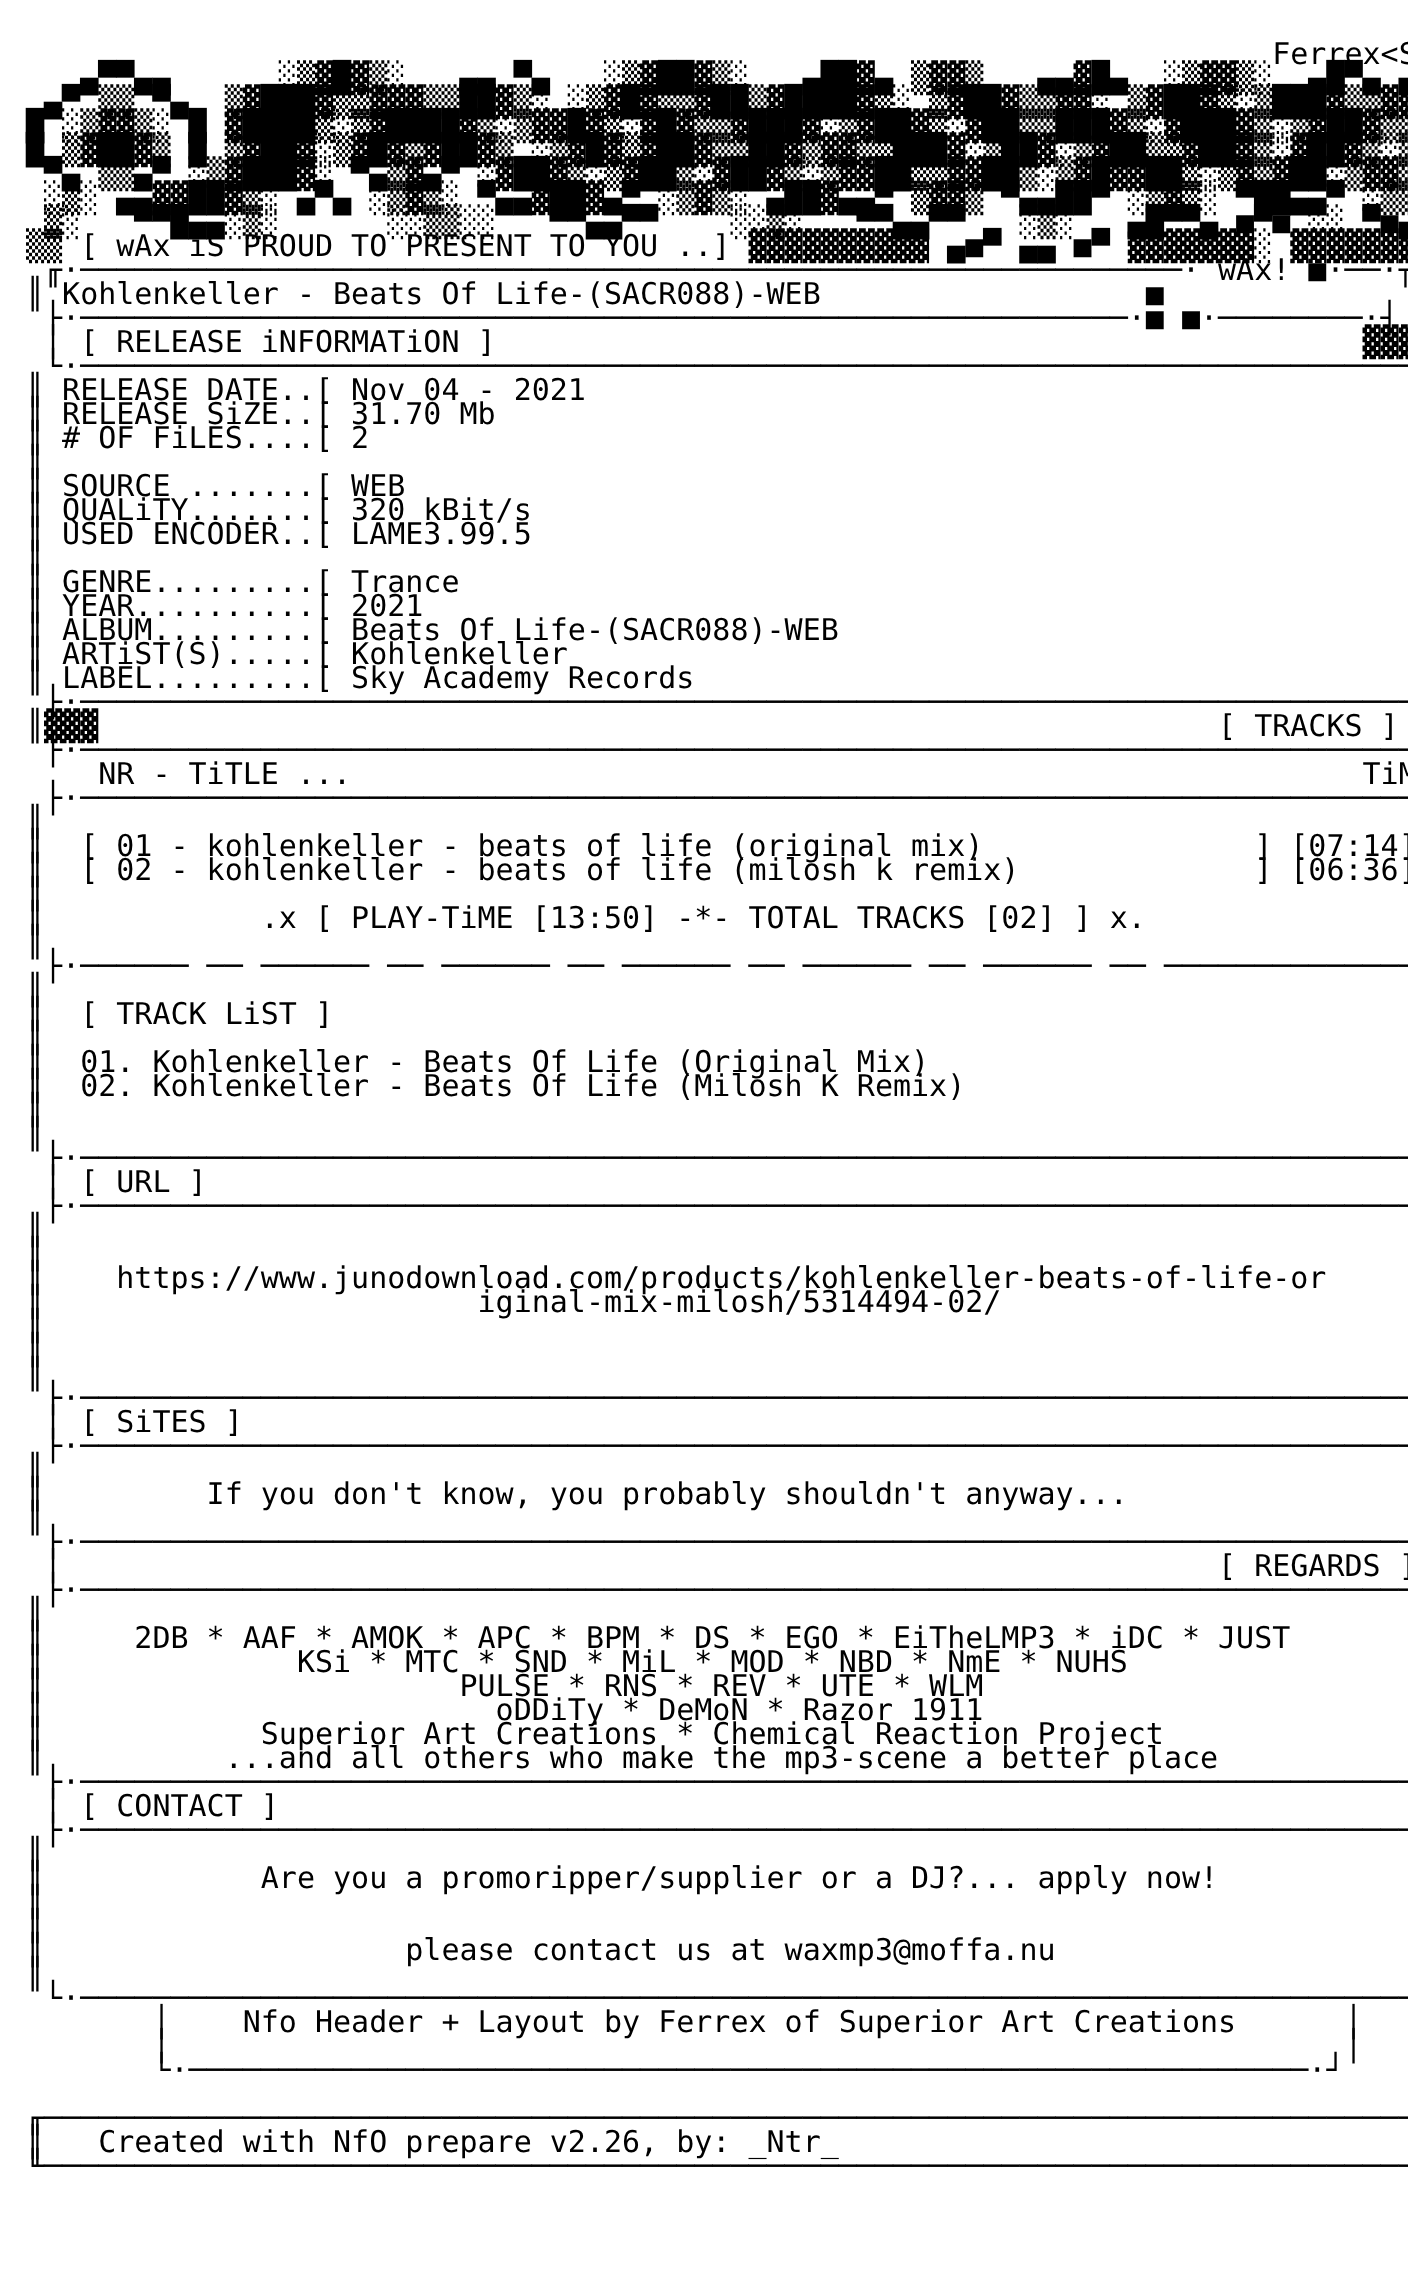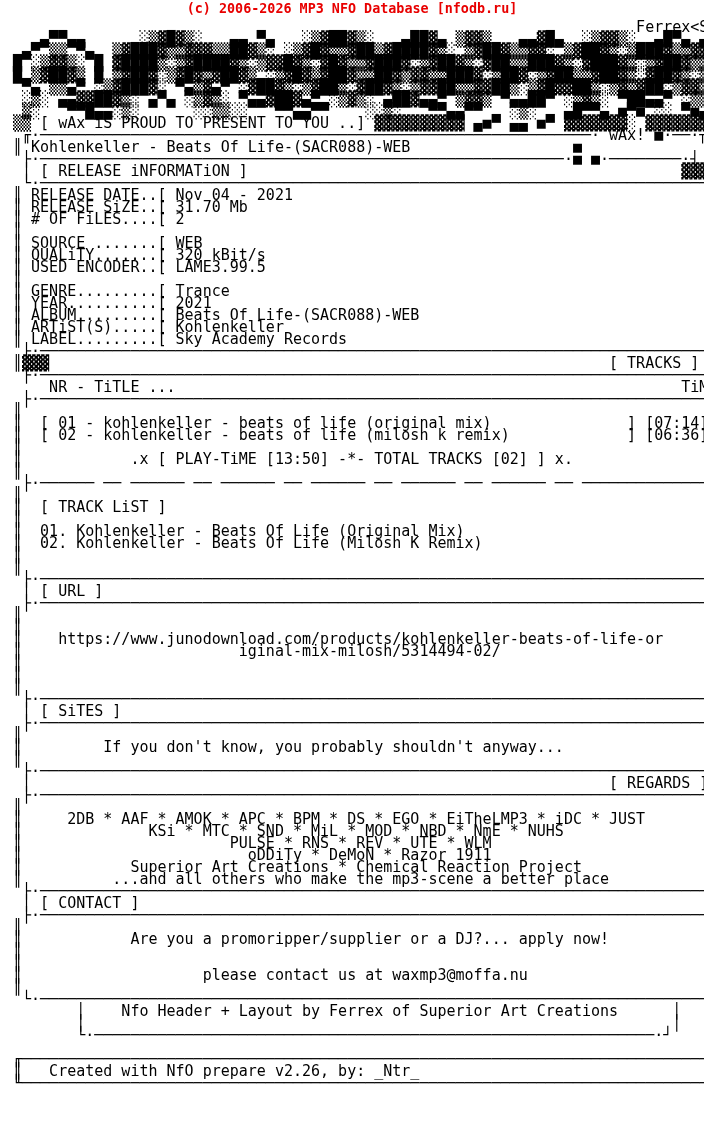--- a/index.html
+++ b/index.html
@@ -8,21 +8,20 @@
   .copyright-banner{position:absolute;top:2px;left:0;width:704px;text-align:center;
         color:#e80000;font-weight:bold;font-size:13.4px;line-height:14px;white-space:pre;}
   .nfo-text{position:absolute;left:13px;top:21px;margin:0;padding:0;
         font-family:"DejaVu Sans Mono",monospace;font-size:15px;line-height:12px;
         color:#000000;white-space:pre;letter-spacing:0;}
 </style>
 </head>
 <body>
 
 <div class="page">
-  <div class="copyright-banner">(c) 2006-2026 MP3 NFO Database [nfodb.ru]</div>
   <pre class="nfo-text">                                                                     Ferrex&lt;SAC&gt;
    ▄▀▀▄▄      ░▒▓█▓▒░   ▄▄ ▀▄   ░▒▓██▓▒░   ▄██▓▄ ▒▓▓▒   ▄▄▓█▄  ░▒▓▓▒░  ▄█▀▄ ▄▄▀▀▄▄
  ▄▀ ▒▒ ▀▄  ▒▓███▓▒▒▓▓▓▒▒██▓▒░ ░▒▓█▓▒▒▓██▒▓████▓▒░ ▒▓██▓▒▒▓▓░ ▒▓██▓▒░▒███▓▒▒▓▓░▀▄▀▄
 █ ░▒▓▓▒░ █ ▓████▒░▒▓████▓▒░▒▓▓█▓▒░▓█▓▒▒▓███▓░▒▓██▓▒░▓██▒▒███▓▒░▓███▓▒░▒▓██▓▒▒▓▓█▀
 █ ▒▓██▓▒ █ ▒▓██▓░▒▓█▓▒▓██▓▒ ░▒▓█▓▒▓██▓▒▒██▓▒▓▓▒▒███▓░▒██▓░▒▓██▒▒▓██▓▒░▓██▓▒░▒▓▓██▄
  ▀▄ ▒▒▄▀ ░▒▓███▓░ ▀▄▒▓▄▀ ░▓██▓▒░▒▓██▒░▓██▓▒░▒▓▓██▒▒▓▓██▒░▒▓█▓▓██▒░▒▓▒▓██░▒▓▓▒ ▀▄▀▄
  ░▒░ ▄▄▓▓██▓▒░ ▄▀▄ ░▒▓▒░ ▀▄▄▓██▓▄▀ ░▒▓▒░ ▄██▓▄▄▀ ▒▓▓▒ ▀▄▄██▀ ░▒▓▒░ ▀██▄▄▀ ░▒▒░ ▄▀▄
  ▒░   ▀▀█▄▄░▒░      ░░▒▒░░   ▀▀▄▄▀▀    ░░▒░   ▀▀▄▄▀▀   ░▒░   ▄█▀▀▄ ■▀■ ░░ ▀■▄ ▄■▀ ▓▓▒░
 ▒▒ [ wAx iS PROUD TO PRESENT TO YOU ..] ▓▓▓▓▓▓▓▓▓▓ ▄■▀ ▄▄ ■▀ ▓▓▓▓▓▓▓░ ▓▓▓▓▓▓▓░ ░▒
  ╓·─────────────────────────────────────────────────────────────· wAx! ■·──·╖

